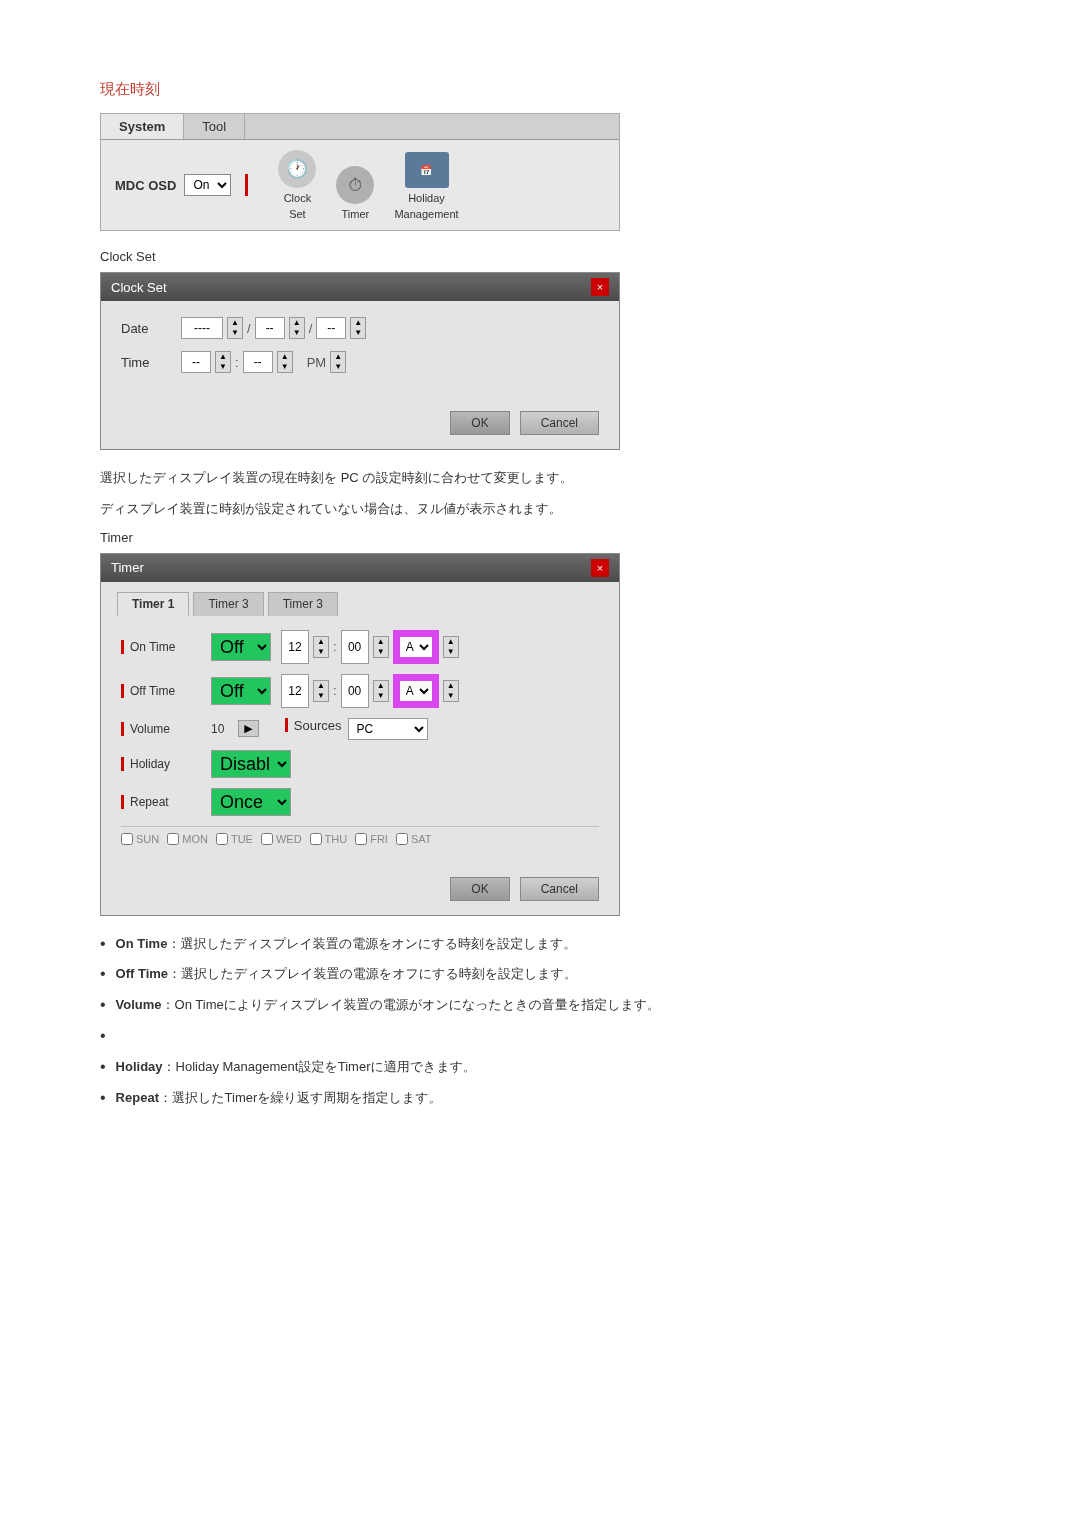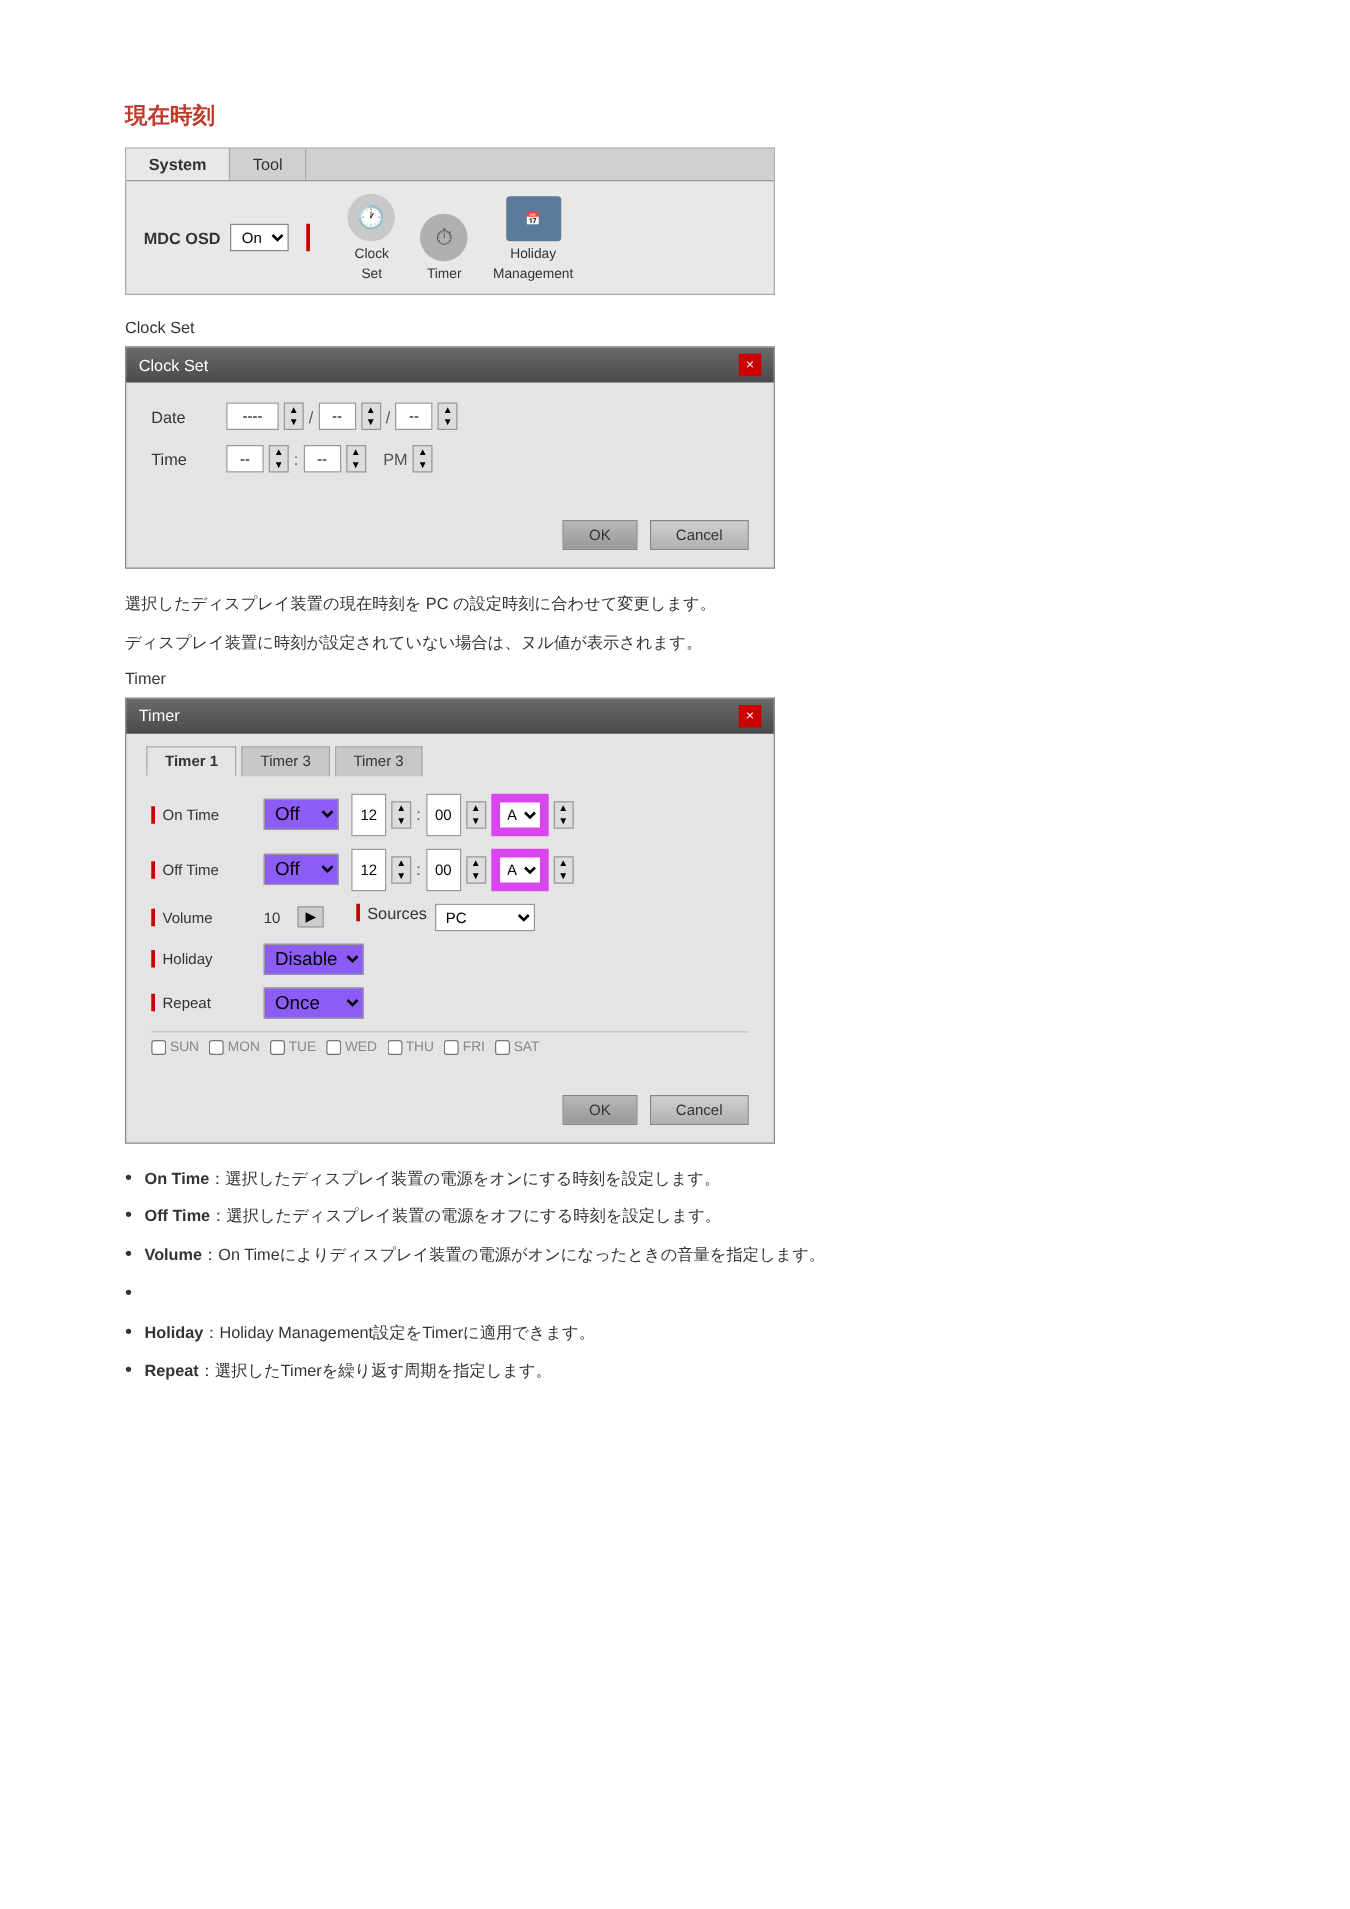--- a/index.html
+++ b/index.html
@@ -9,22 +9,22 @@
       font-size: 13px;
       color: #333;
       width: 1080px;
       min-height: 1527px;
       padding: 80px 100px;
     }
 
     
     .section-title-red {
       color: #c0392b;
-      font-size: 18px;
-      font-weight: bold;
+      font-size: 15px;
+      font-weight: normal;
       margin-bottom: 14px;
     }
 
     
     .mdc-panel {
       border: 1px solid #aaa;
       background: #e8e8e8;
       display: inline-block;
       width: 520px;
       margin-bottom: 18px;
@@ -249,23 +249,23 @@
     }
     .timer-label-bar {
       width: 3px;
       height: 14px;
       background: #c00;
       display: inline-block;
       margin-right: 4px;
     }
     .timer-select {
       border: 1px solid #999;
-      background: #8b5cf6;
+      background: #22c55e;
       padding: 2px 4px;
-      font-size: 15px;
+      font-size: 18px;
       width: 60px;
     }
     .time-group {
       display: flex;
       align-items: center;
       gap: 4px;
     }
     .time-spinner {
       border: 1px solid #999;
       background: #fff;

